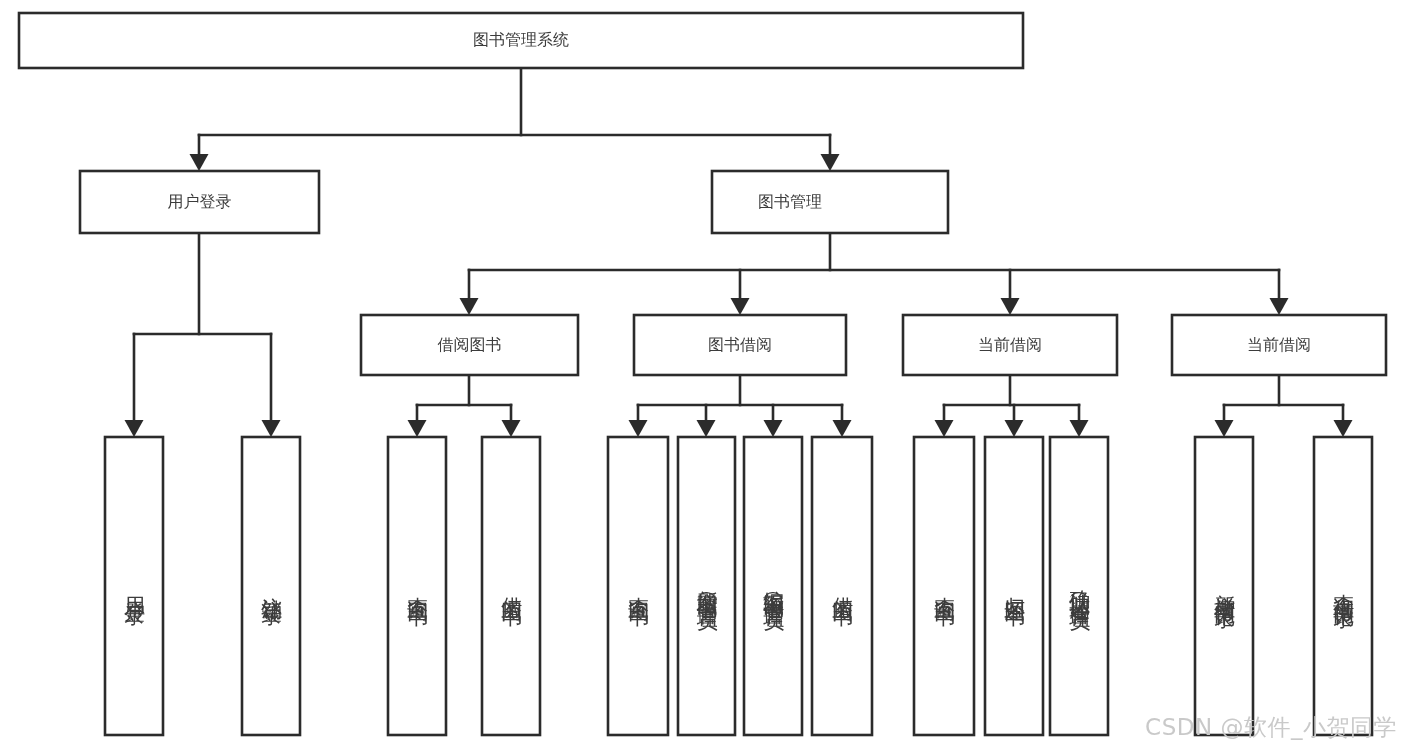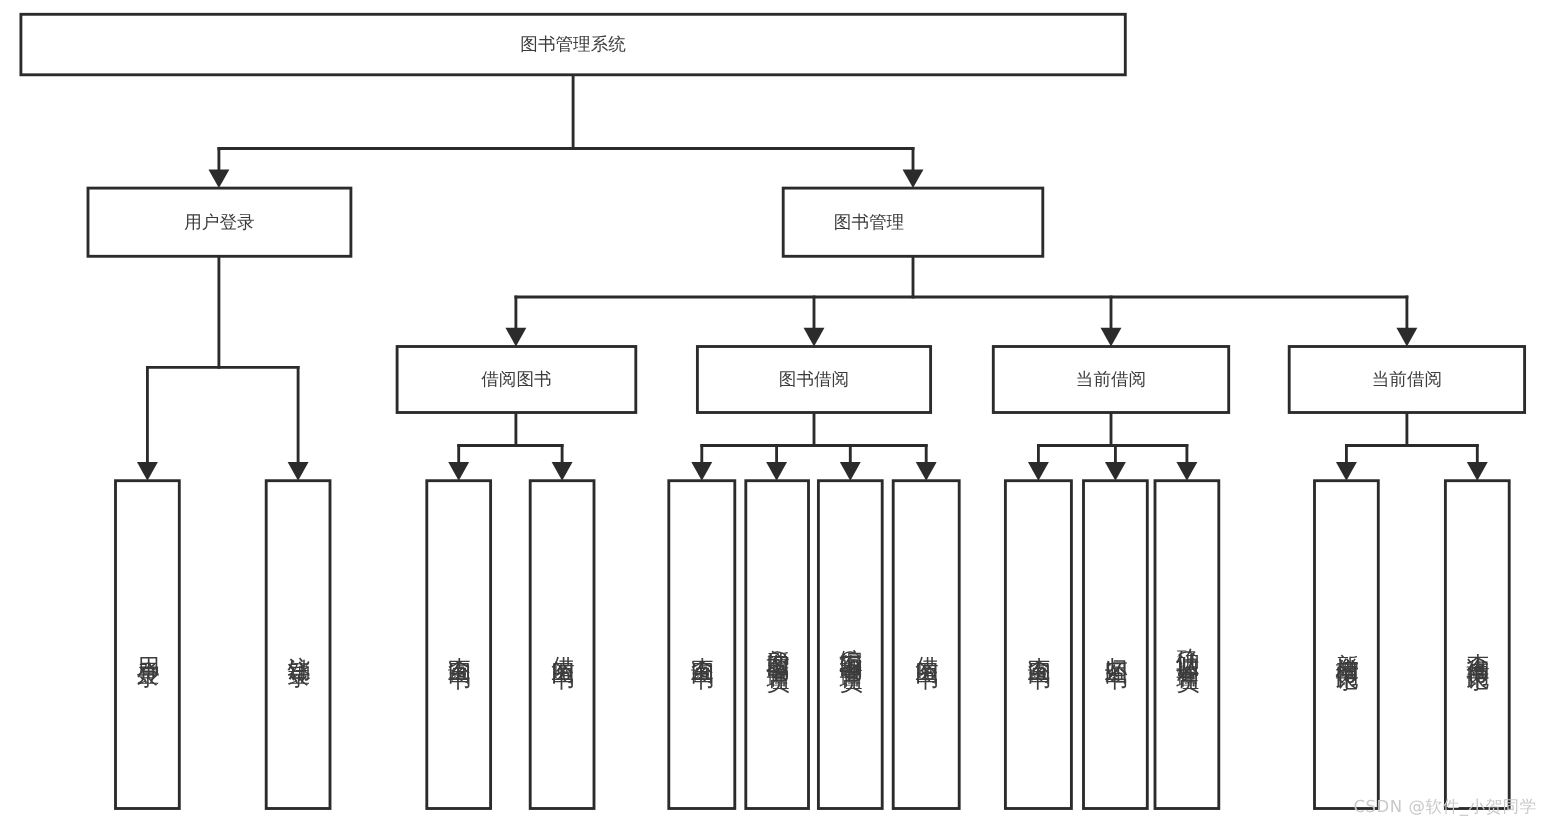--- a/index.html
+++ b/index.html
@@ -19,21 +19,21 @@
     stroke-width:2.6;
     fill:none;
     stroke-linecap:square;
   }
   .arrow-head{fill:#2b2b2b;stroke:none;}
   .watermark{
     position:absolute;
     right:8px;
     bottom:4px;
     font-family:"DejaVu Sans","Liberation Sans",sans-serif;
-    font-size:15px;
+    font-size:23px;
     color:#c9c9c9;
     white-space:nowrap;
     letter-spacing:0.5px;
     user-select:none;
   }
   .vtext-wrap{
     position:absolute;
     display:flex;
     align-items:center;
     justify-content:center;

